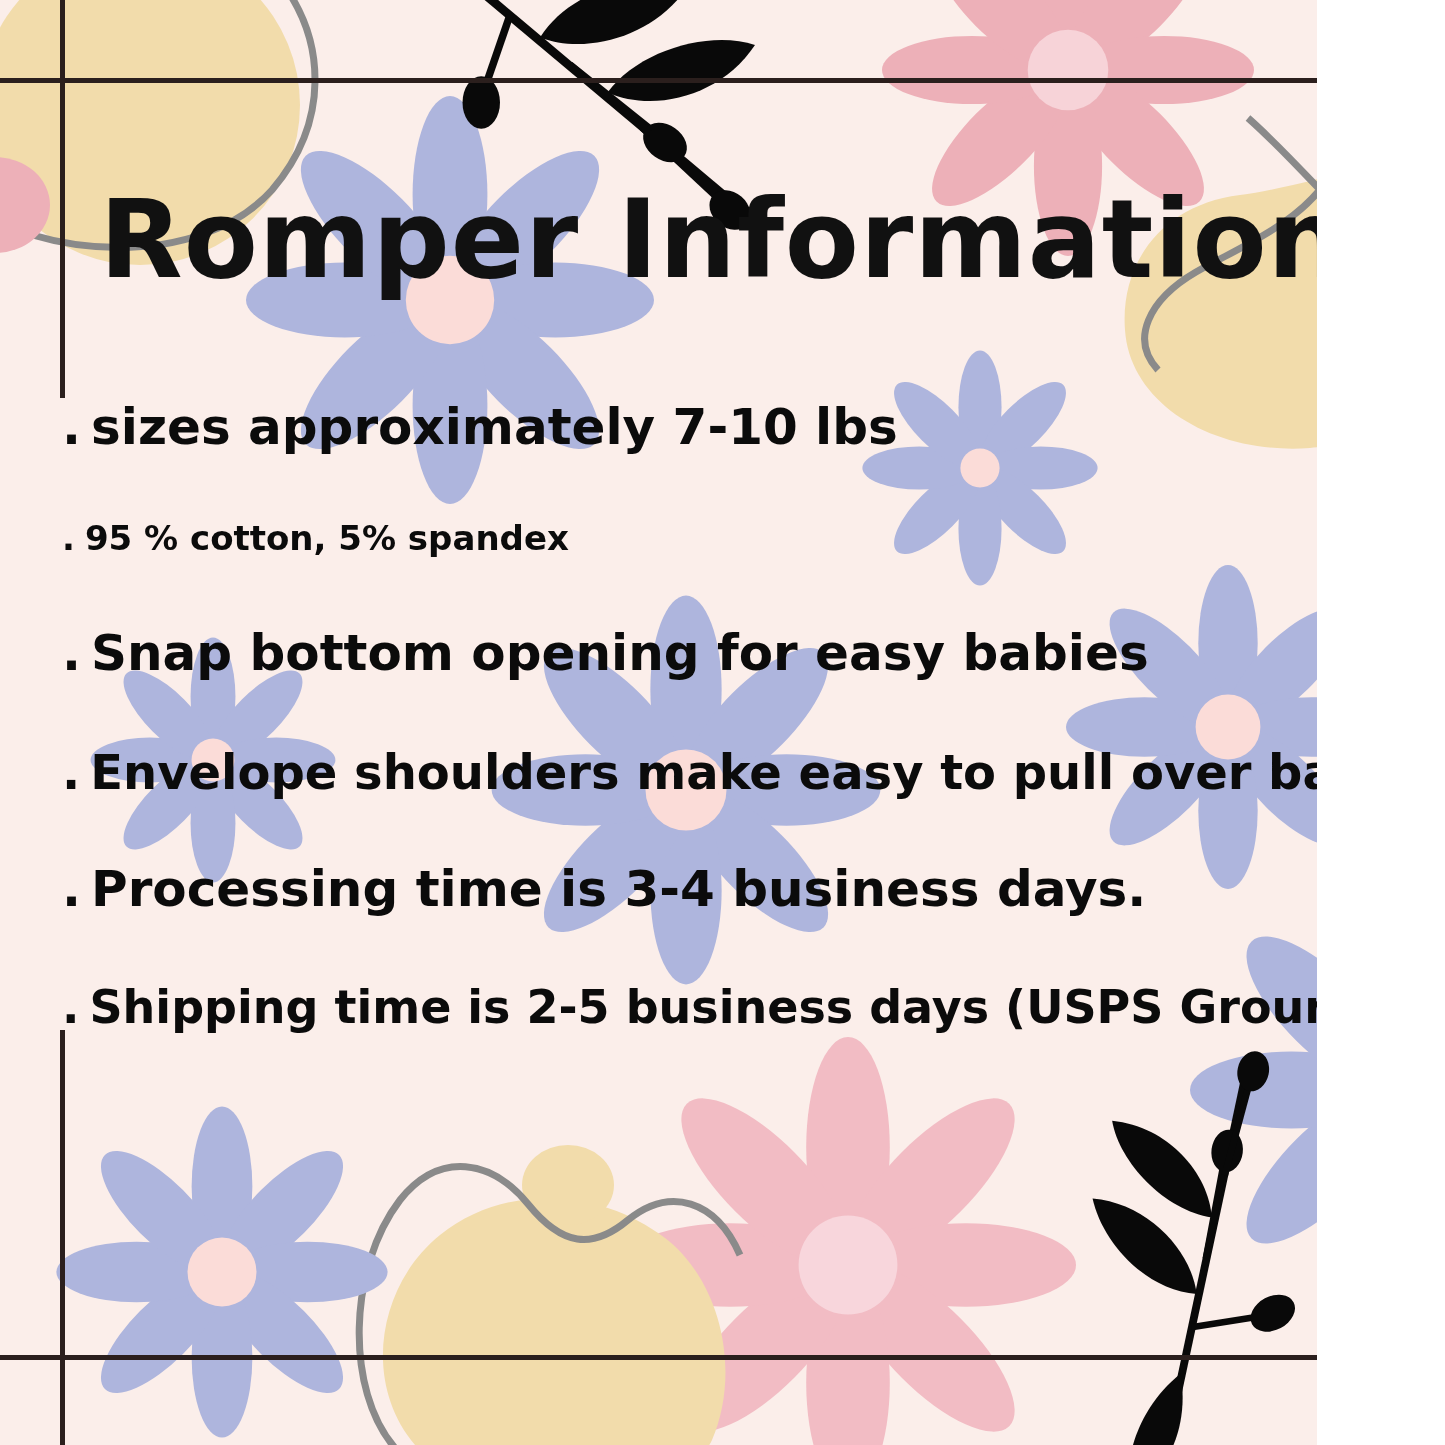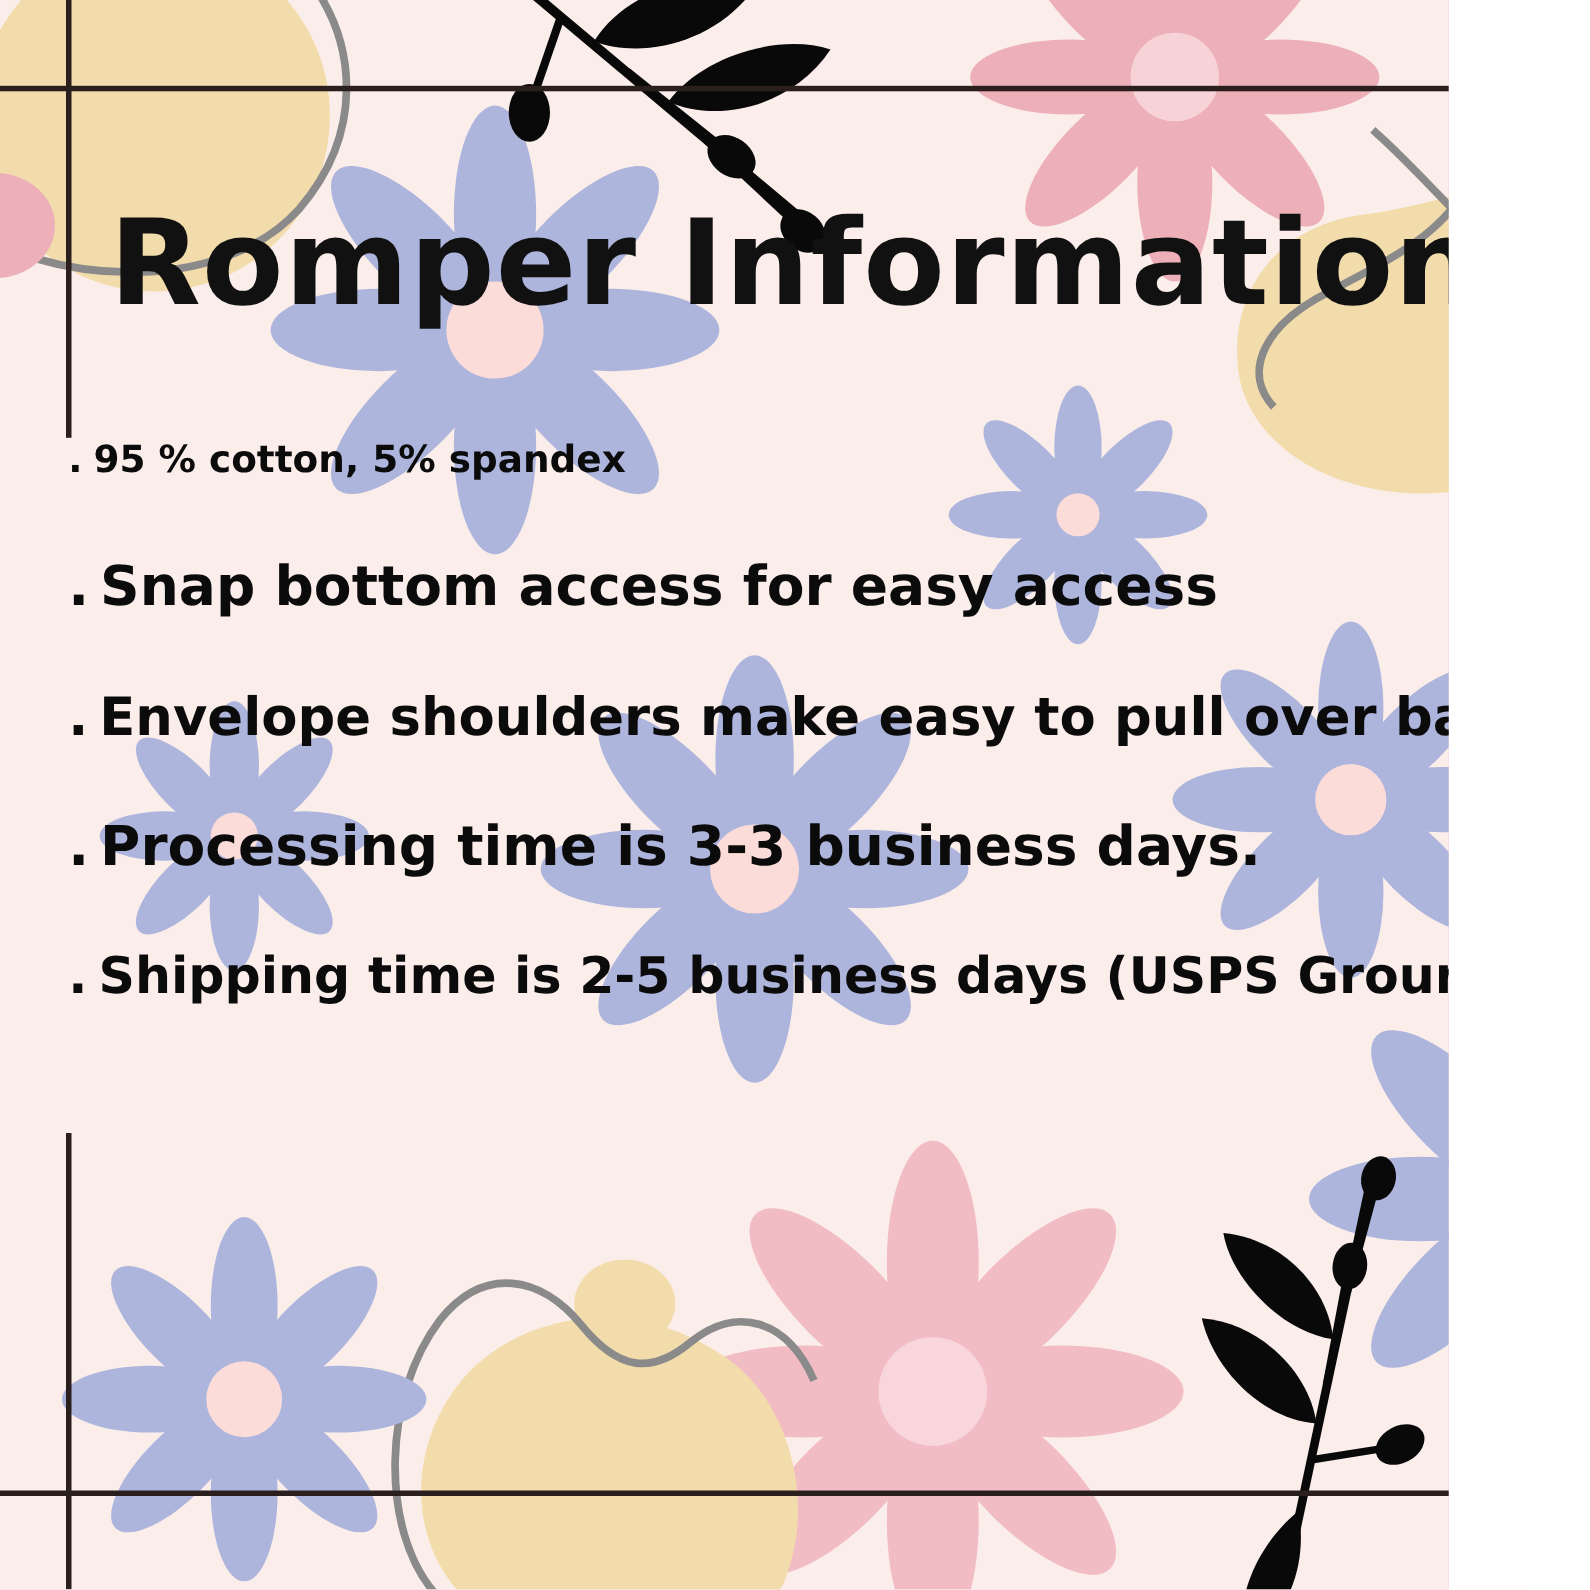--- a/index.html
+++ b/index.html
@@ -194,36 +194,39 @@
   <div class="frame-line frame-h" style="top:78px;   left:0;    width:1445px;"></div>
   <div class="frame-line frame-v" style="left:1368px; top:0;    height:415px;"></div>
   <div class="frame-line frame-v" style="left:1368px; top:1095px; height:350px;"></div>
   <div class="frame-line frame-h" style="top:1355px; left:0;    width:1445px;"></div>
 
   <div id="content">
     <div id="page-title">Romper Information</div>
 
     <div id="bullet-list">
 
+      <div class="bullet-item b0">
+        <span class="dot">.</span><span>sizes approximately 7-10 lbs</span>
+      </div>
 
       <div class="bullet-item b1">
         <span class="dot">.</span><span>95 % cotton, 5% spandex</span>
       </div>
 
 
       <div class="bullet-item b3">
-        <span class="dot">.</span><span>Snap bottom access for easy access</span>
+        <span class="dot">.</span><span>Snap bottom opening for easy babies</span>
       </div>
 
       <div class="bullet-item b4">
         <span class="dot">.</span><span>Envelope shoulders make easy to pull over babies head</span>
       </div>
 
       <div class="bullet-item b5">
-        <span class="dot">.</span><span>Processing time is 3-3 business days.</span>
+        <span class="dot">.</span><span>Processing time is 3-4 business days.</span>
       </div>
 
       <div class="bullet-item b6">
         <span class="dot">.</span><span>Shipping time is 2-5 business days (USPS Ground Advantage)</span>
       </div>
 
     </div>
   </div>
 </div>
 

